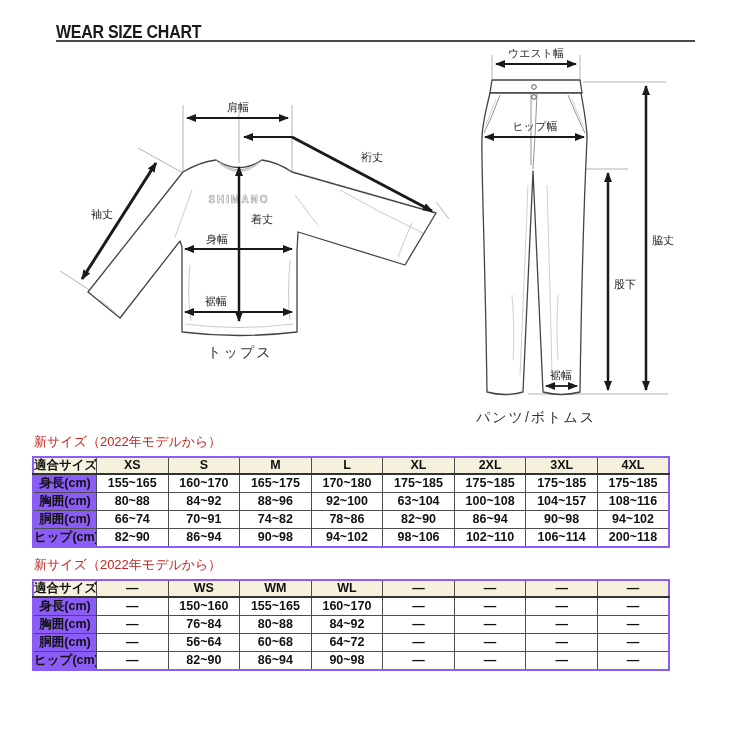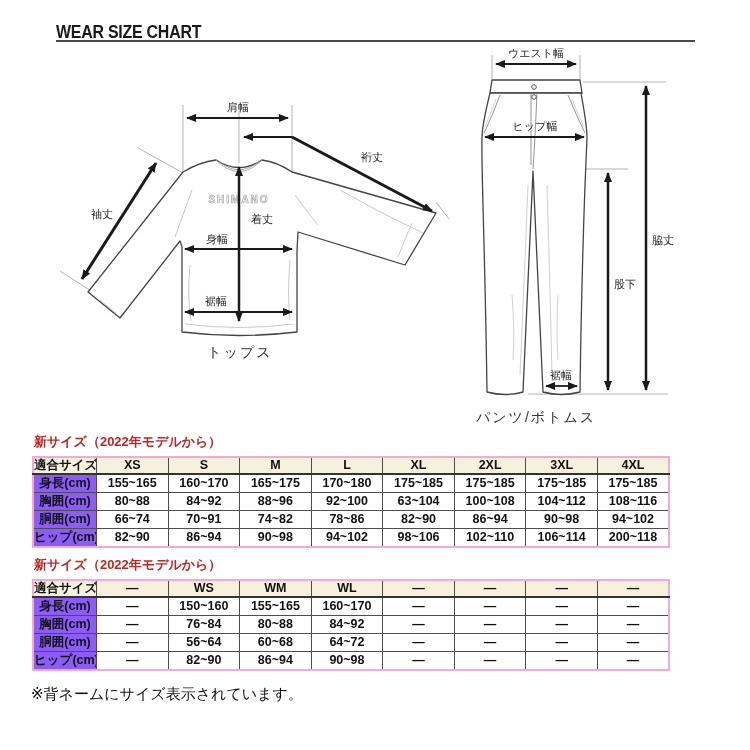--- a/index.html
+++ b/index.html
@@ -25,25 +25,25 @@
   }
   svg text.caption{font-size:14px;fill:#333;letter-spacing:2px;}
   svg text.logo{
     font-size:10px;font-weight:bold;letter-spacing:2px;
     fill:none;stroke:#9a9a9a;stroke-width:0.6;
   }
   .tbl-wrap{position:absolute;left:32px;}
   .tbl-wrap-1{top:433px;}
   .tbl-wrap-2{top:556px;}
   .tbl-title{
-    color:#c42420;font-weight:bold;font-size:13px;margin:0 0 5px 2px;white-space:nowrap;
+    color:#c42420;font-weight:normal;font-size:13px;margin:0 0 5px 2px;white-space:nowrap;
   }
   table.size-table{
     border-collapse:collapse;table-layout:fixed;width:638px;
-    border:2px solid #f9a8d4;
+    border:2px solid #8b5cf6;
   }
   table.size-table th,table.size-table td{
     border:1px solid #4d4d4d;text-align:center;vertical-align:middle;
     font-size:12.5px;font-weight:bold;padding:0;height:17px;line-height:17px;
     color:#111;overflow:hidden;white-space:nowrap;
   }
   table.size-table thead th{
     background:#f5f1dc;height:15px;line-height:15px;border-bottom:2px solid #333;
   }
   table.size-table tbody th{background:#8b5cf6;}
@@ -178,21 +178,21 @@
           <td>175~185</td>
         </tr>
         <tr>
           <th class="first-col">胸囲(cm)</th>
           <td>80~88</td>
           <td>84~92</td>
           <td>88~96</td>
           <td>92~100</td>
           <td>63~104</td>
           <td>100~108</td>
-          <td>104~112</td>
+          <td>104~157</td>
           <td>108~116</td>
         </tr>
         <tr>
           <th class="first-col">胴囲(cm)</th>
           <td>66~74</td>
           <td>70~91</td>
           <td>74~82</td>
           <td>78~86</td>
           <td>82~90</td>
           <td>86~94</td>
@@ -273,14 +273,13 @@
           <td>—</td>
           <td>—</td>
           <td>—</td>
           <td>—</td>
         </tr>
       </tbody>
   </table>
 </section>
 
 <div class="footnotes">
-  <div>※背ネームにサイズ表示されています。</div>
 </div>
 
 </body></html>

